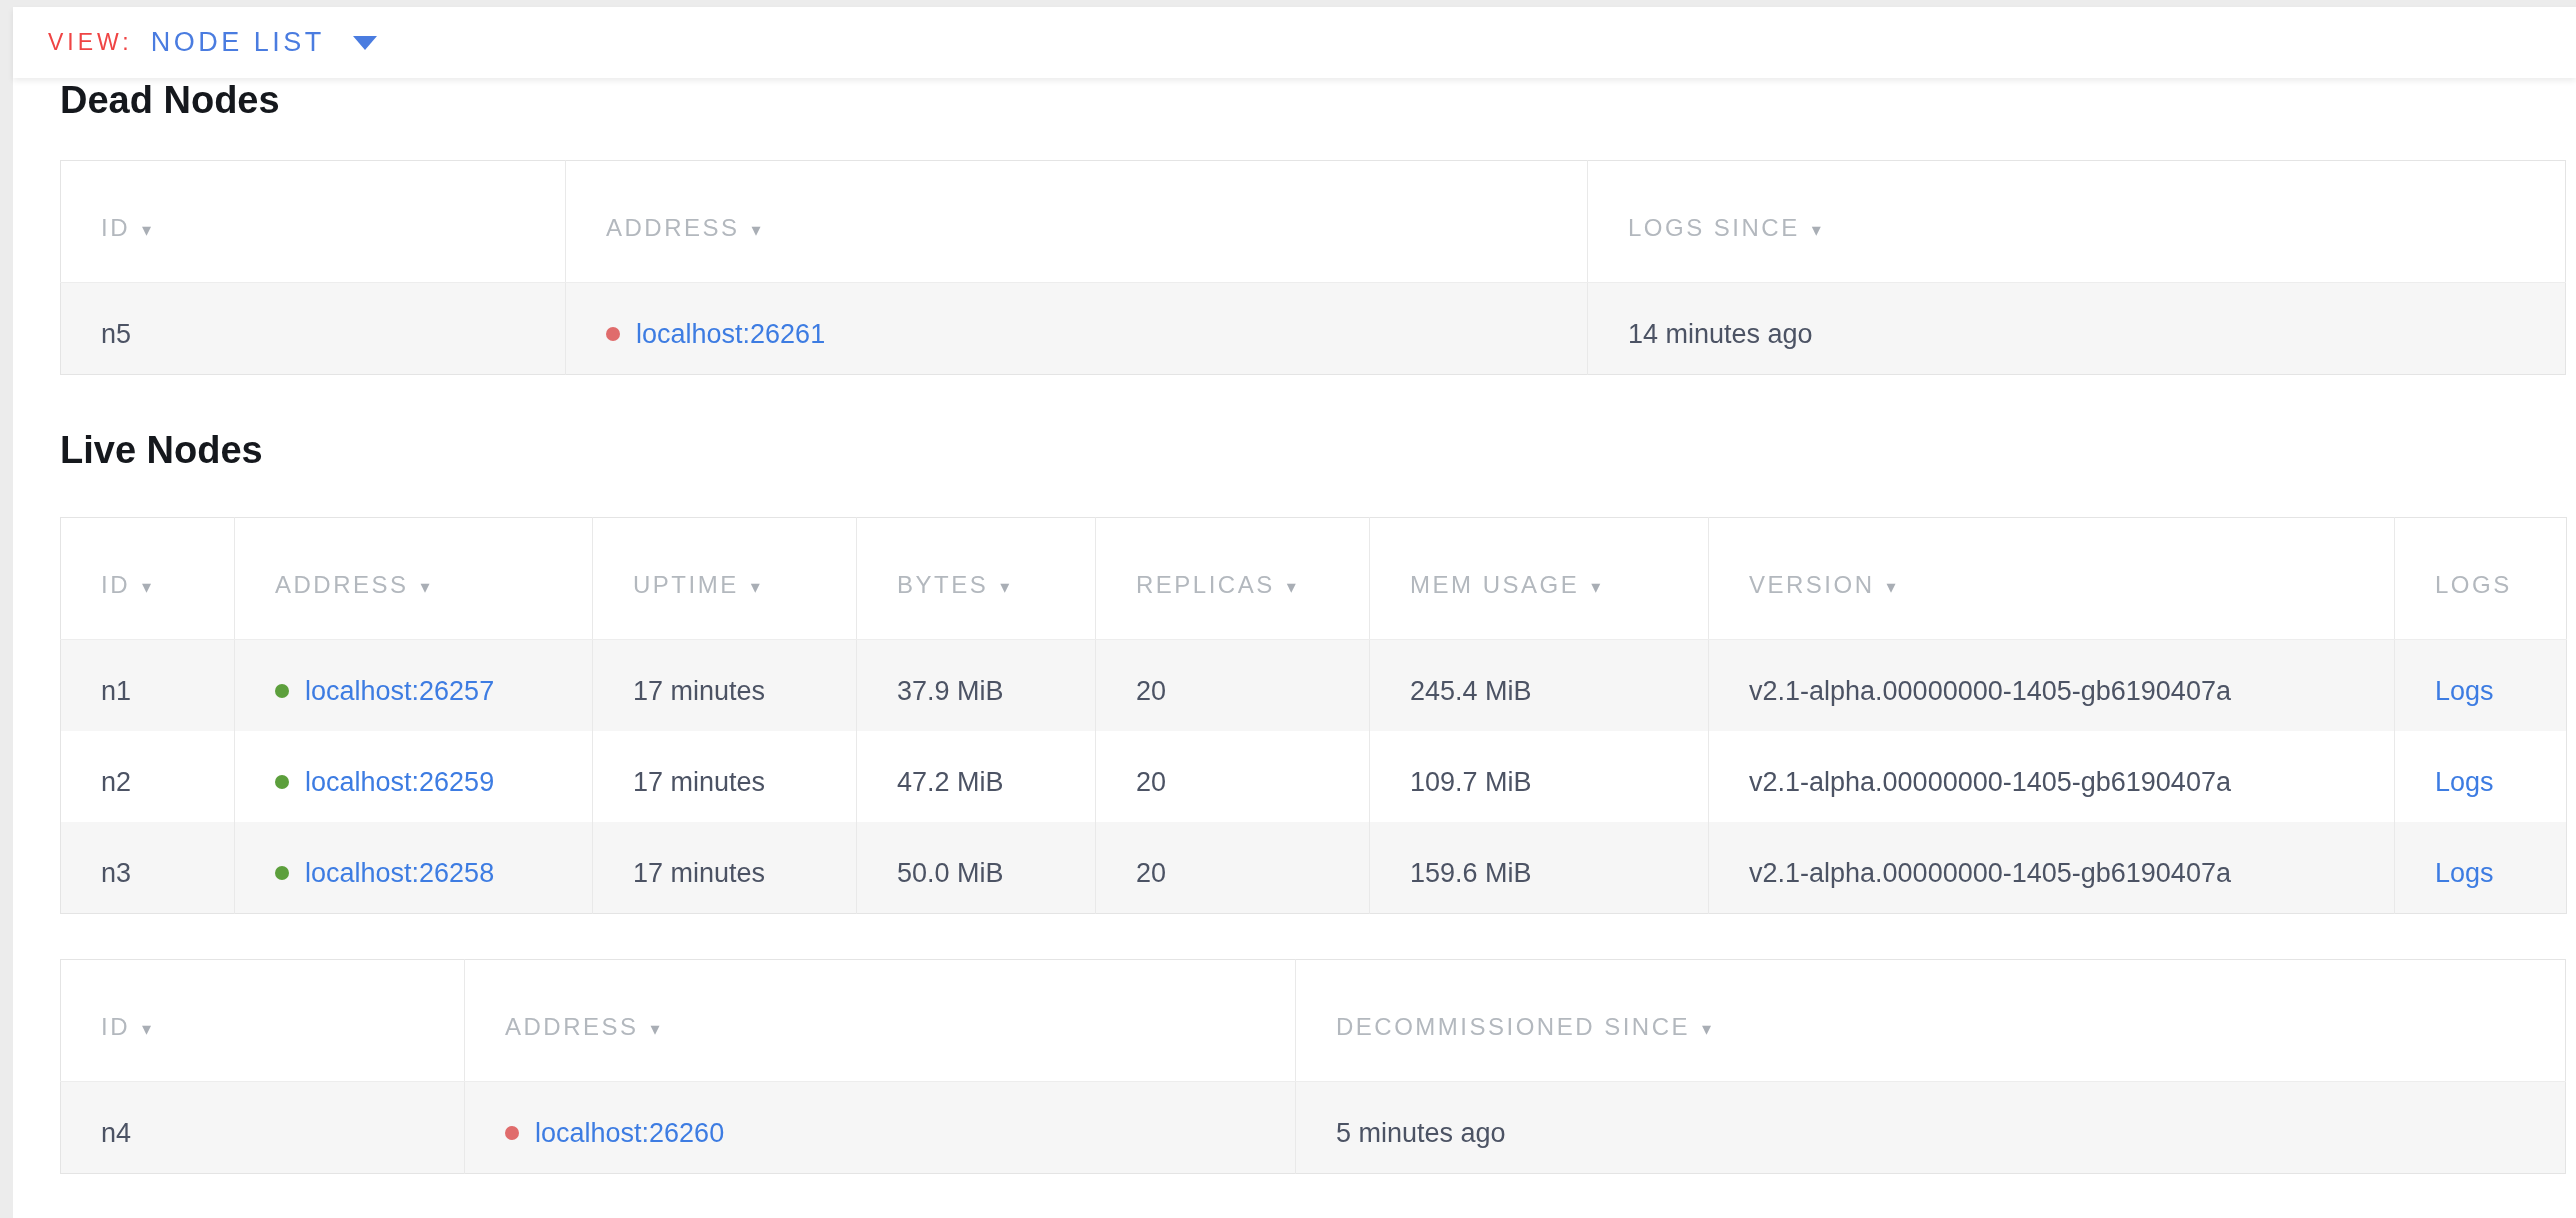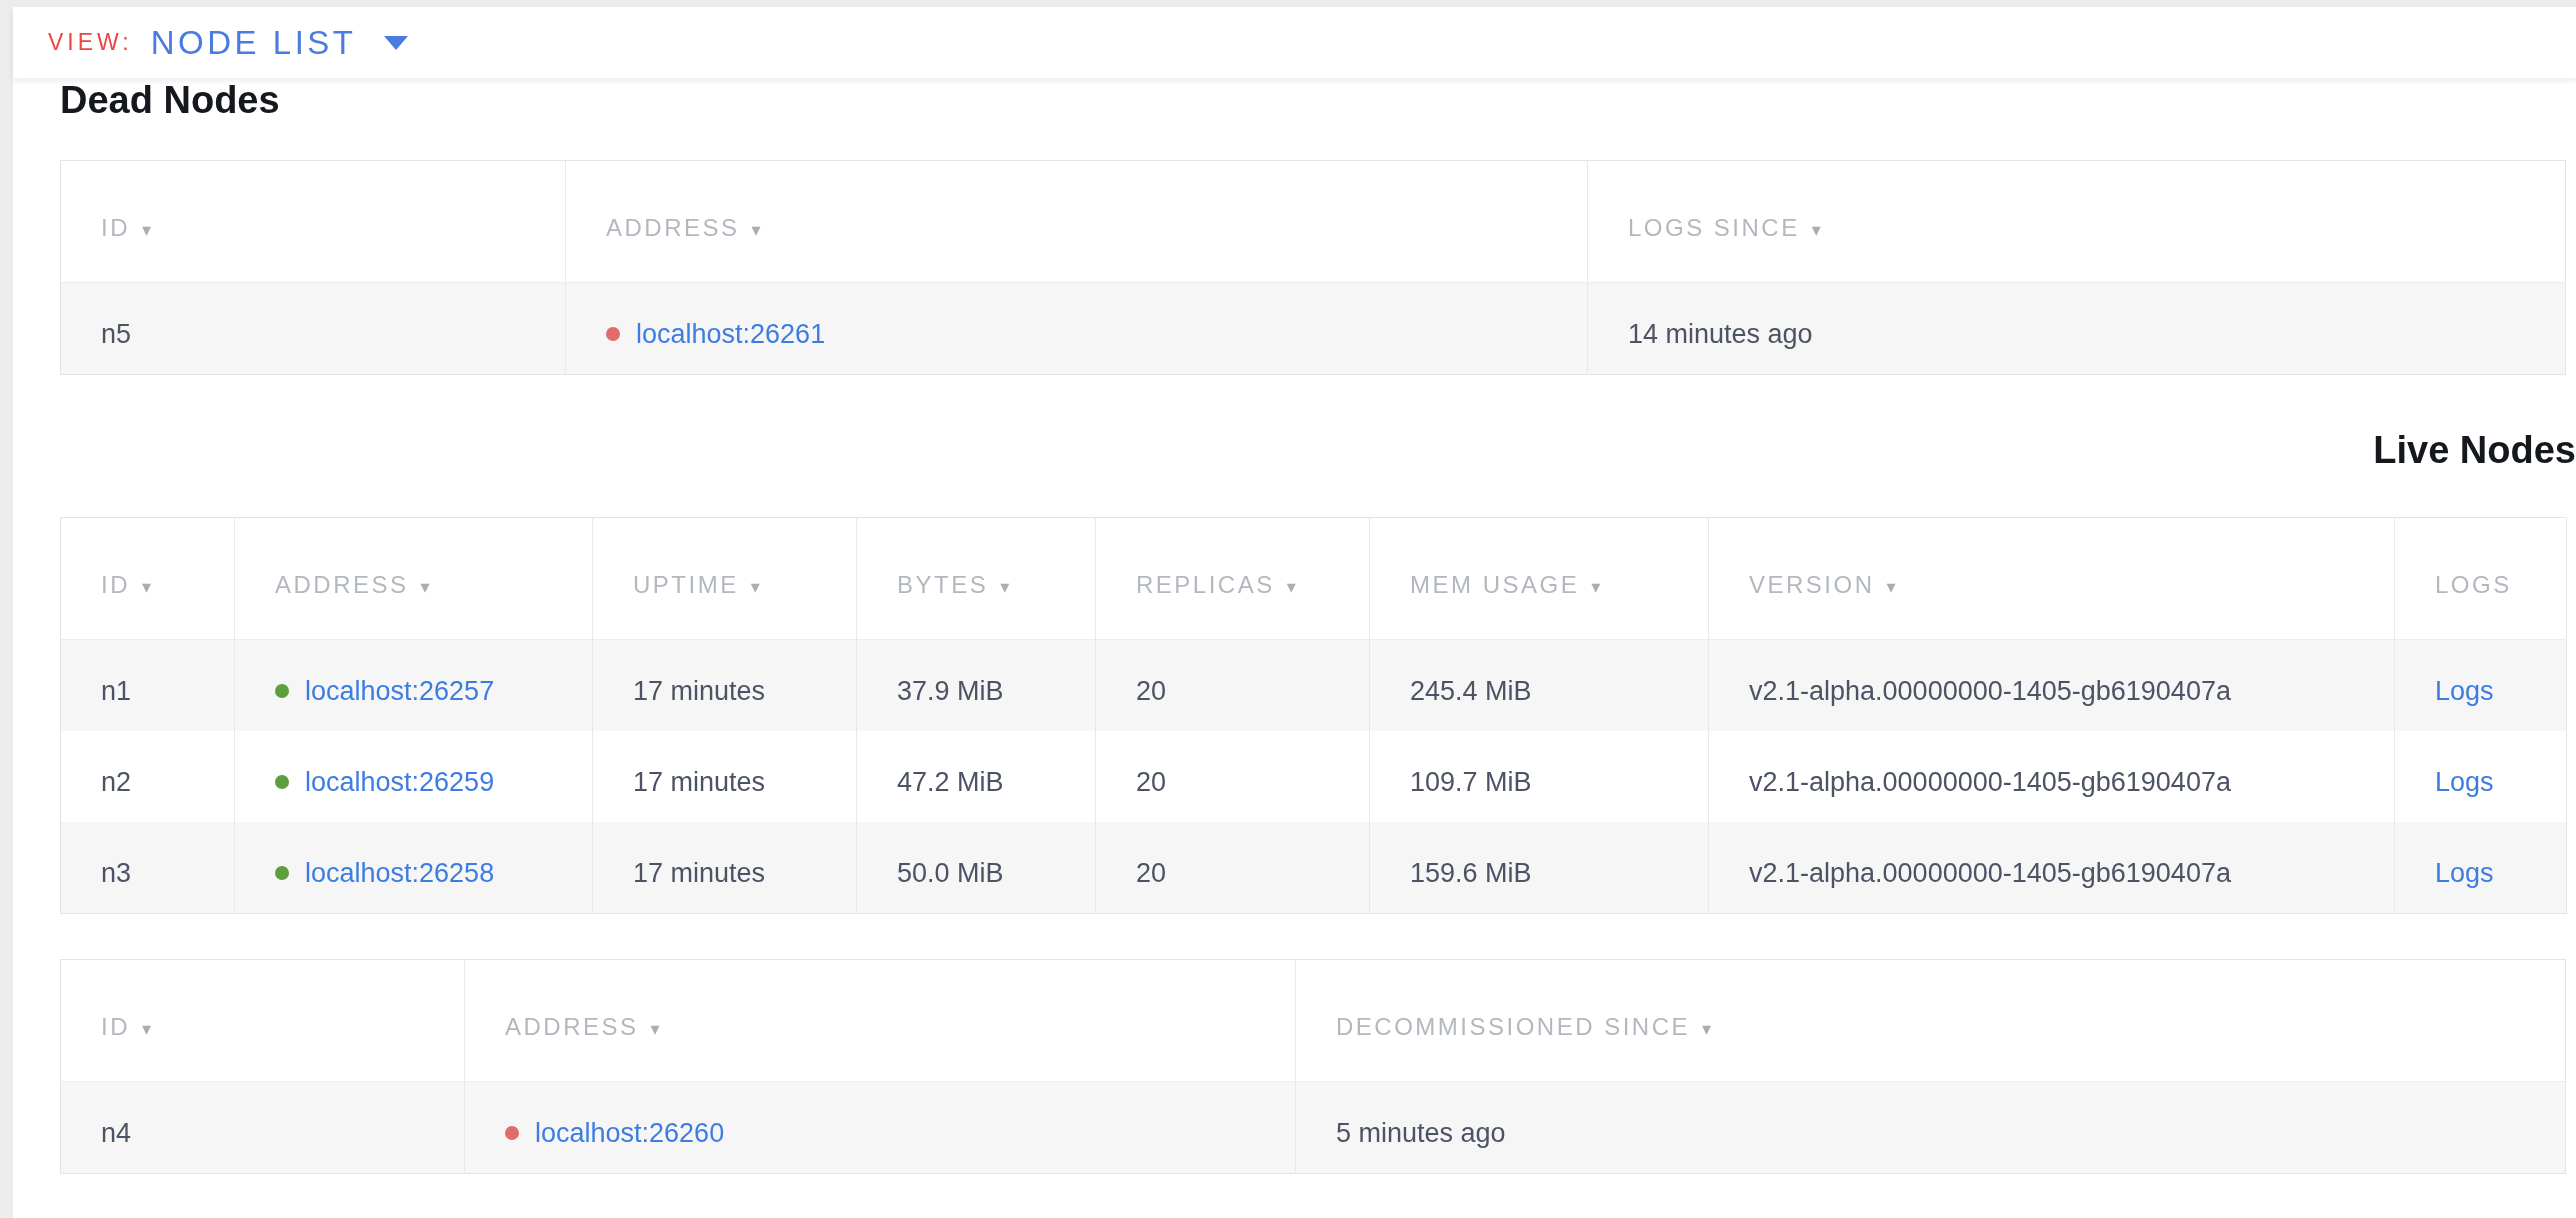--- a/index.html
+++ b/index.html
@@ -31,21 +31,21 @@
   }
   .view-label {
     font-size: 23px;
     letter-spacing: 4px;
     color: #ef4444;
   }
   .view-selected {
     margin-left: 18px;
     display: flex;
     align-items: center;
-    font-size: 33px;
+    font-size: 27px;
     letter-spacing: 3.5px;
     color: var(--accent, #4a7ce0);
     cursor: pointer;
   }
   .caret-down {
     width: 0;
     height: 0;
     border-left: 12px solid transparent;
     border-right: 12px solid transparent;
     border-top: 14px solid var(--accent, #4a7ce0);
@@ -56,21 +56,21 @@
   h2.section-title {
     margin: 0;
     font-size: 38px;
     line-height: 44px;
     font-weight: bold;
     color: #15181d;
     letter-spacing: 0;
   }
   #sec0 h2 { }
   #sec0 table { margin-top: 38px; }
-  #sec1 h2 { margin-top: 53px; text-align: right; }
+  #sec1 h2 { margin-top: 53px; }
   #sec1 table { margin-top: 45px; }
   #sec2 h2 { margin-top: 50px; }
   #sec2 table { margin-top: 45px; }
   
   table {
     border-collapse: collapse;
     table-layout: fixed;
     width: 2506px;
     background: #ffffff;
     border: 1px solid #e4e4e4;

